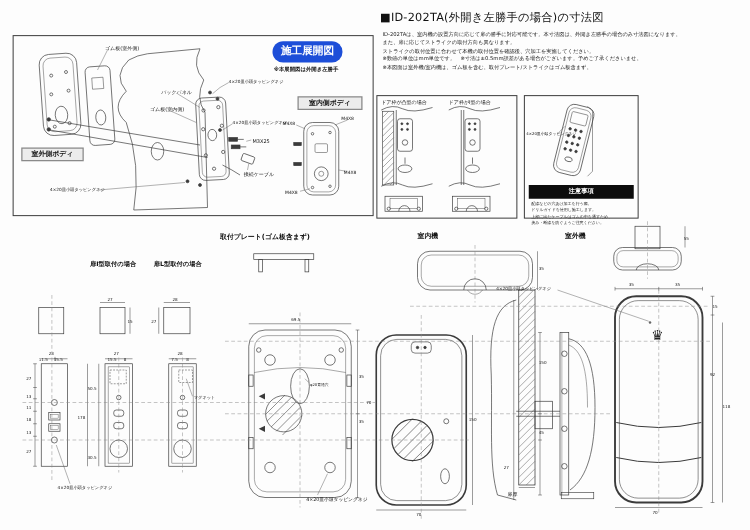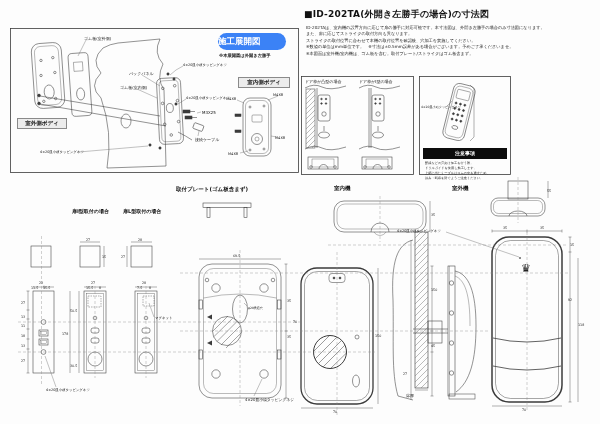--- a/index.html
+++ b/index.html
@@ -1,23 +1,23 @@
 <!DOCTYPE html>
 <html><head>
 <meta charset="utf-8">
 <style>
   html,body{margin:0;padding:0;background:#fff;}
   #page{position:relative;width:600px;height:424px;background:#fdfdfd;overflow:hidden;
         font-family:"DejaVu Sans",sans-serif;color:#111;}
   .abs{position:absolute;white-space:nowrap;}
-  #title{left:304px;top:8px;font-size:9px;font-weight:bold;letter-spacing:0.2px;}
+  #title{left:304px;top:8px;font-size:9px;font-weight:normal;letter-spacing:0.2px;}
   #notes{left:306px;top:25px;}
   .note-line{font-size:4.2px;line-height:6.4px;color:#222;white-space:nowrap;}
-  #badge{left:218px;top:33px;width:68px;height:17px;background:#3b82f6;border-radius:9px;
-         color:#fff;font-size:8.5px;font-weight:bold;line-height:17px;}
+  #badge{left:218px;top:33px;width:56px;height:17px;background:#1d4ed8;border-radius:9px;
+         color:#fff;font-size:8.5px;font-weight:bold;text-align:center;line-height:17px;}
   #badge-note{left:219px;top:53px;font-size:4.3px;font-weight:bold;}
   .body-label{background:#ececec;border:0.5px solid #8a8a8a;font-size:5.5px;font-weight:bold;
               text-align:center;padding:1px 2px;}
   #outdoor-body-label{left:17px;top:118px;width:44px;}
   #indoor-body-label{left:238px;top:77px;width:46px;}
   #caution-header{left:423px;top:148px;width:84px;height:11px;background:#0c0c0c;color:#fff;
                   font-size:5px;font-weight:bold;text-align:center;line-height:11px;}
   #caution-lines{left:425px;top:161px;width:82px;}
   .caution-line{font-size:3.2px;line-height:4.9px;color:#222;white-space:nowrap;}
   #labels span{position:absolute;white-space:nowrap;color:#111;}

